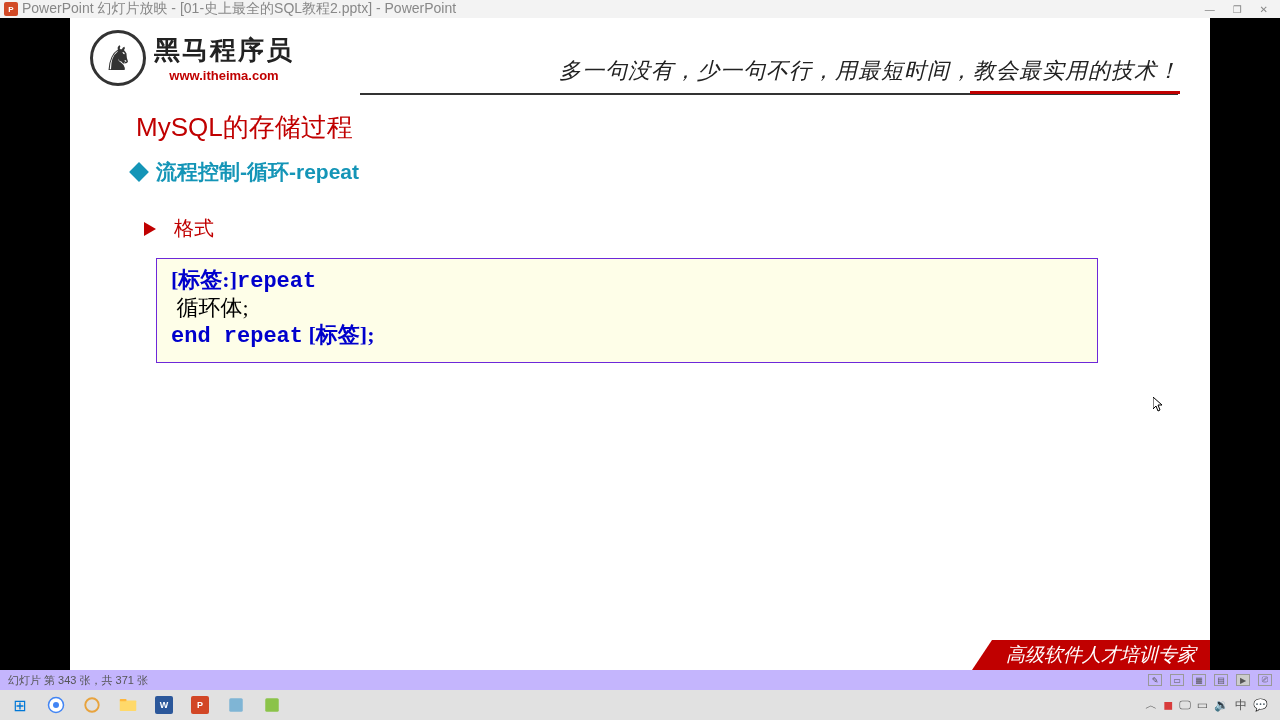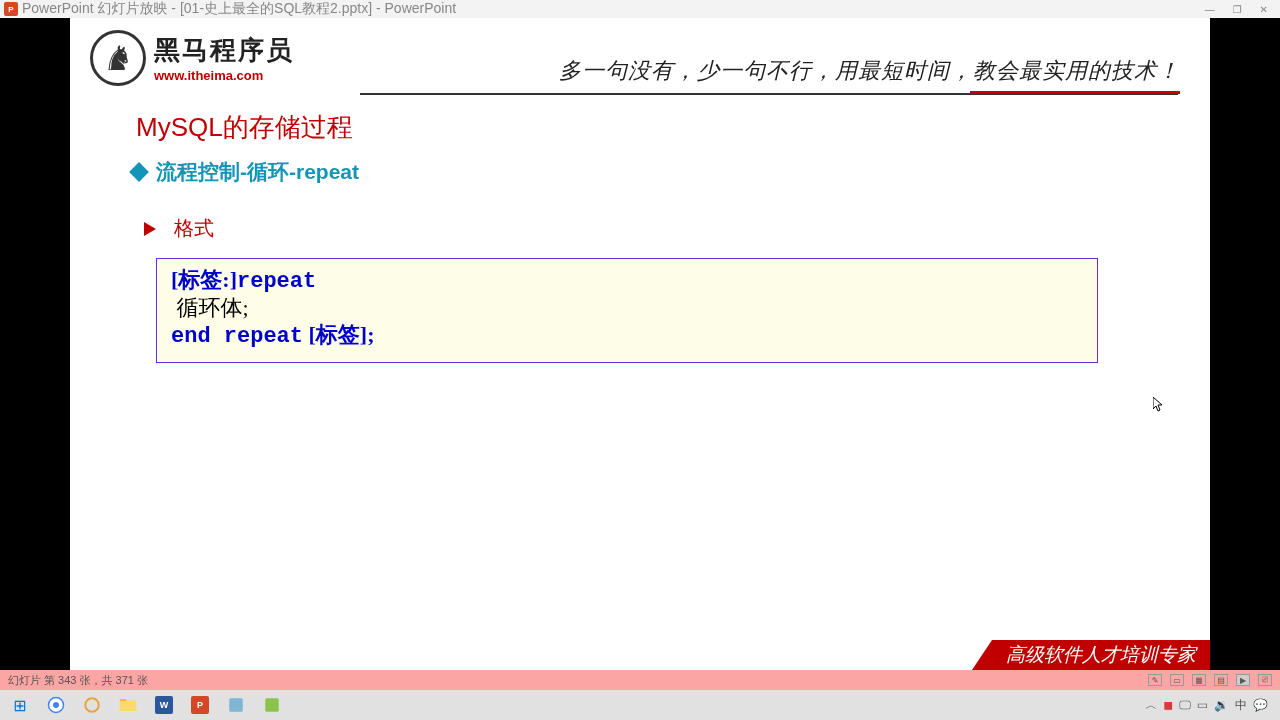--- a/index.html
+++ b/index.html
@@ -31,21 +31,21 @@
 .red-square { position: absolute; top: 90px; left: 70px; width: 18px; height: 30px; background: #c00000; }
 .logo-area { position: absolute; top: 12px; left: 20px; display: flex; align-items: center; }
 .logo-circle {
   width: 56px; height: 56px; border: 3px solid #333; border-radius: 50%;
   display: flex; align-items: center; justify-content: center;
   position: relative; overflow: hidden;
 }
 .logo-horse {
   font-size: 34px; color: #333; transform: scaleX(-1);
 }
-.logo-text { margin-left: 8px; }
+.logo-text { margin-left: 8px; text-align: center; }
 .logo-cn { font-size: 26px; font-weight: bold; color: #222; letter-spacing: 2px; font-family: "SimHei", sans-serif; }
 .logo-url { font-size: 13px; color: #c00000; font-weight: bold; font-family: Arial, sans-serif; }
 .slogan {
   position: absolute; top: 38px; right: 30px; font-size: 22px;
   font-family: "KaiTi", "STKaiti", serif; font-style: italic; color: #222;
   letter-spacing: 1px;
 }
 .slogan-line {
   position: absolute; top: 75px; left: 290px; width: 818px; height: 2px;
   background: #333;
@@ -94,21 +94,21 @@
   width: 0; height: 0; border-bottom: 30px solid #c00000;
   border-left: 20px solid transparent;
 }
 .footer-text {
   background: #c00000; color: #fff; height: 30px;
   display: flex; align-items: center; padding: 0 14px;
   font-family: "KaiTi", serif; font-size: 19px; font-style: italic;
 }
 .statusbar {
   position: absolute; bottom: 30px; left: 0; width: 1280px; height: 20px;
-  background: #fca5a5; font-size: 11px; color: #555;
+  background: #c4b5fd; font-size: 11px; color: #555;
   display: flex; align-items: center; padding: 0 8px;
 }
 .statusbar .views { margin-left: auto; display: flex; gap: 8px; align-items: center; }
 .view-icon { width: 14px; height: 12px; border: 1px solid #999; font-size: 8px; display: flex; align-items: center; justify-content: center; }
 .view-icon.active { background: #ccc; }
 .taskbar {
   position: absolute; bottom: 0; left: 0; width: 1280px; height: 30px;
   background: #e1e1e1; display: flex; align-items: center; padding: 0 4px;
   gap: 4px;
 }

